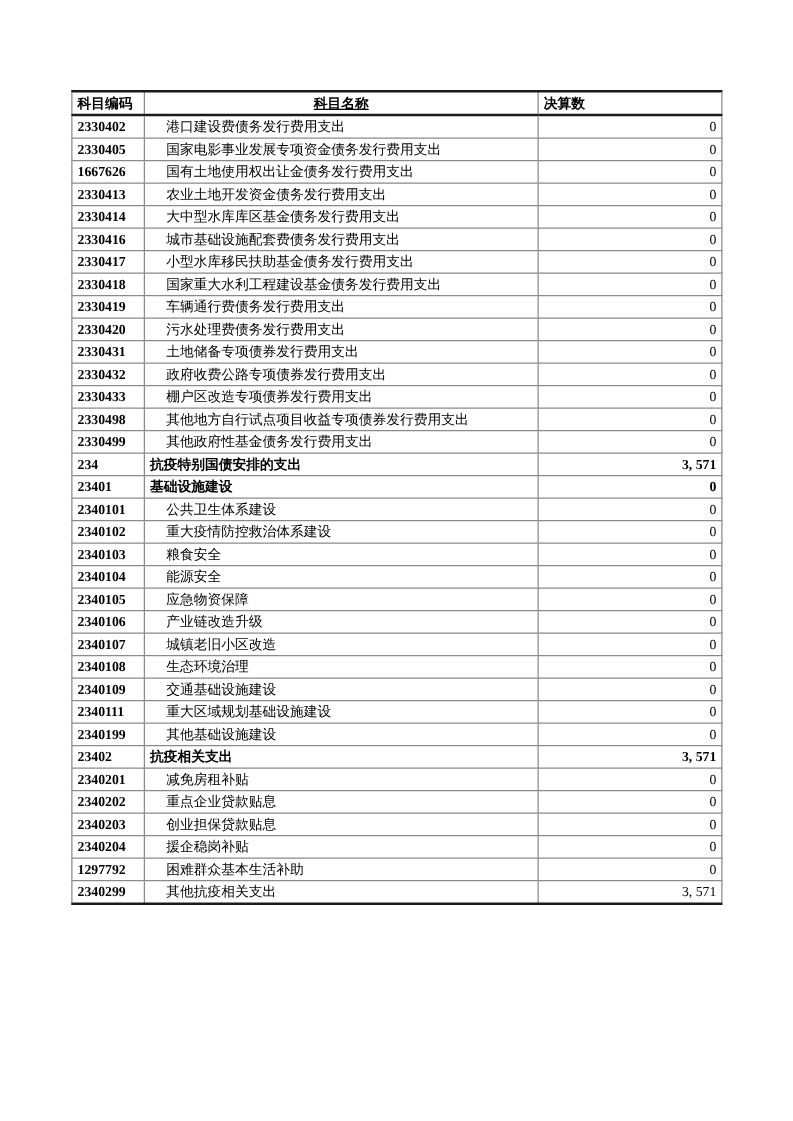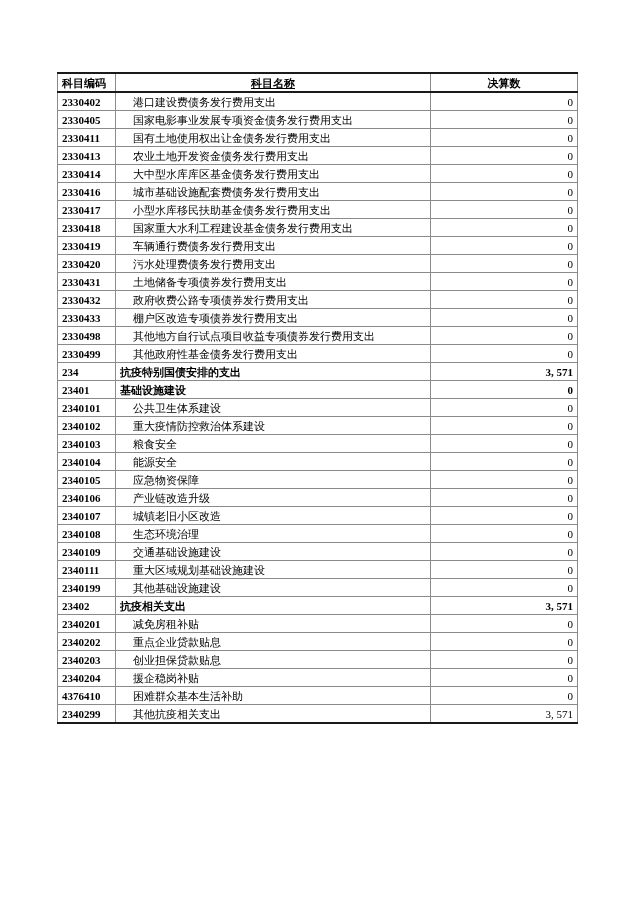--- a/index.html
+++ b/index.html
@@ -37,21 +37,21 @@
     white-space: nowrap;
     vertical-align: middle;
   }
   table.budget thead th {
     font-weight: bold;
     border-bottom: 2px solid #1a1a1a;
     border-top: none;
   }
   th.h-code { text-align: left; }
   th.h-name { text-align: center; text-decoration: underline; }
-  th.h-amount { text-align: center; }
+  th.h-amount { text-align: left; }
   col.c-code { width: 58px; }
   col.c-name { width: 315px; }
   col.c-amount { width: 147px; }
   td.code { text-align: left; font-weight: bold; }
   td.name { text-align: left; }
   td.name.ind1 { padding-left: 17px; }
   td.amount { text-align: right; padding-right: 5px; }
   tr.bold td { font-weight: bold; }
 </style>
 </head>
@@ -78,21 +78,21 @@
     <td class="amount">0</td>
   </tr>
 
   <tr>
     <td class="code">2330405</td>
     <td class="name ind1">国家电影事业发展专项资金债务发行费用支出</td>
     <td class="amount">0</td>
   </tr>
 
   <tr>
-    <td class="code">2330411</td>
+    <td class="code">1667626</td>
     <td class="name ind1">国有土地使用权出让金债务发行费用支出</td>
     <td class="amount">0</td>
   </tr>
 
   <tr>
     <td class="code">2330413</td>
     <td class="name ind1">农业土地开发资金债务发行费用支出</td>
     <td class="amount">0</td>
   </tr>
 
@@ -265,21 +265,21 @@
     <td class="amount">0</td>
   </tr>
 
   <tr>
     <td class="code">2340204</td>
     <td class="name ind1">援企稳岗补贴</td>
     <td class="amount">0</td>
   </tr>
 
   <tr>
-    <td class="code">4376410</td>
+    <td class="code">1297792</td>
     <td class="name ind1">困难群众基本生活补助</td>
     <td class="amount">0</td>
   </tr>
 
   <tr>
     <td class="code">2340299</td>
     <td class="name ind1">其他抗疫相关支出</td>
     <td class="amount">3, 571</td>
   </tr>
 </tbody>

